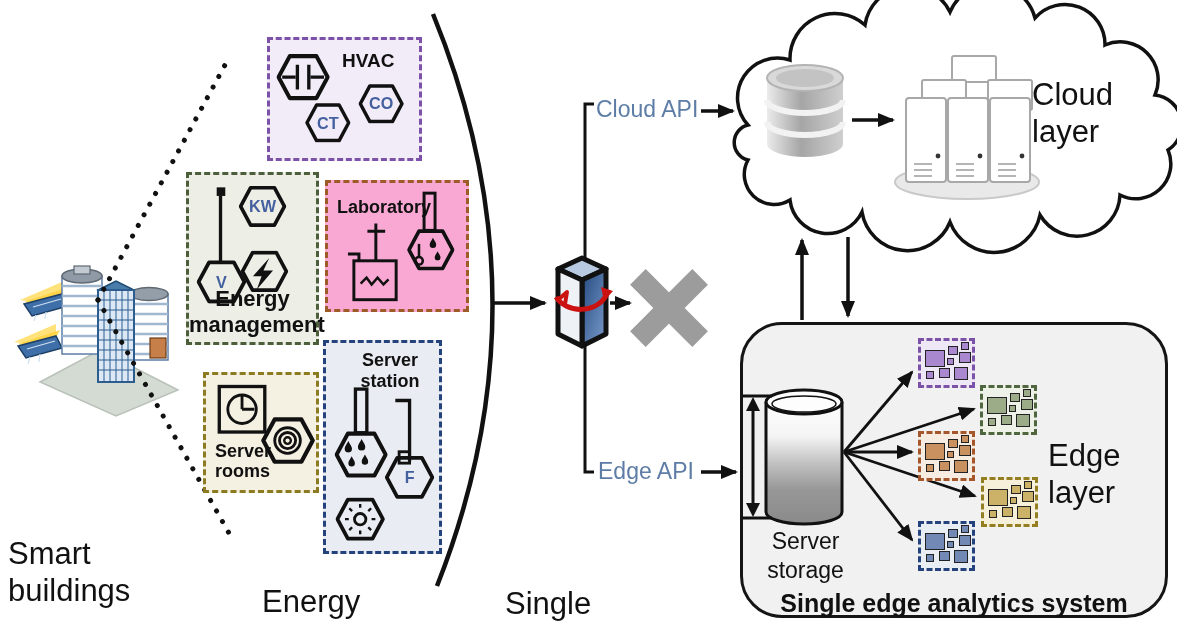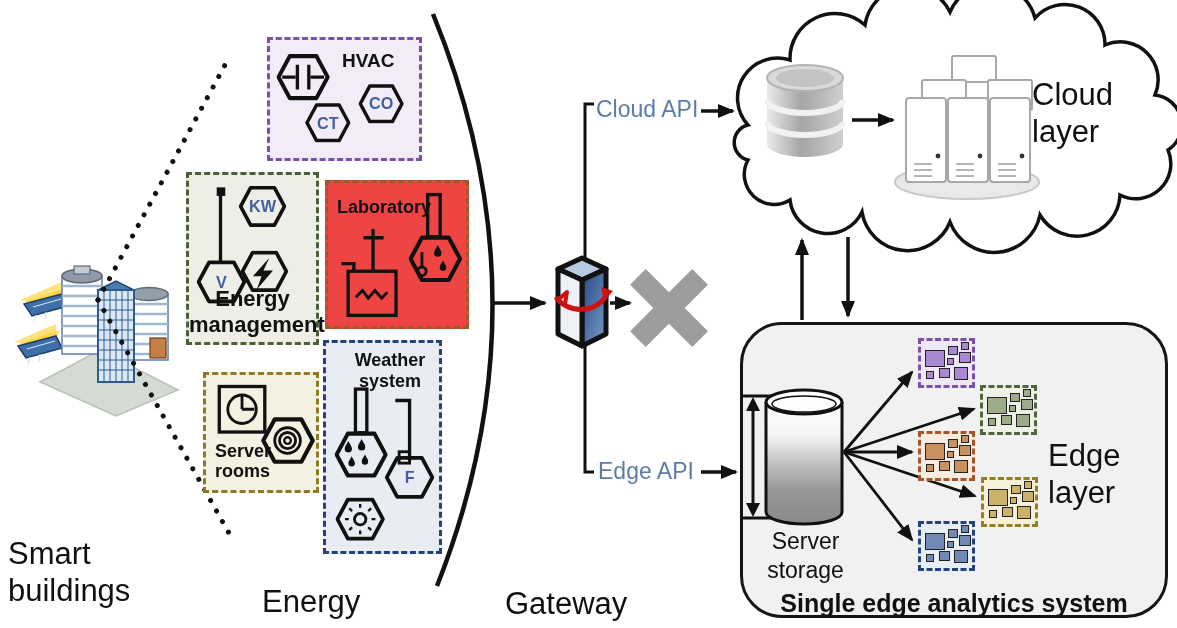--- a/index.html
+++ b/index.html
@@ -200,21 +200,21 @@
       <use href="#hex" x="8" y="88" width="52" height="46"></use>
       <text class="hexletter" x="34" y="117" text-anchor="middle">V</text>
       <use href="#hex" x="52" y="10" width="50" height="44"></use>
       <text class="hexletter" x="77" y="38" text-anchor="middle">KW</text>
       <use href="#hex" x="54" y="78" width="50" height="44"></use>
       <polygon points="84,86 67,105 76,105 71,119 88,99 78,99" fill="#111"></polygon>
     </svg>
     <div class="slabel" style="left:0;right:0;bottom:5px;font-size:22px;text-align:center">Energy management</div>
   </div>
 
-  <div class="sbox" style="left: 325px; top: 180px; width: 144px; height: 149px; border-color: rgb(157, 91, 40); background: #ef4444;">
+  <div class="sbox" style="left: 325px; top: 180px; width: 144px; height: 132px; border-color: rgb(157, 91, 40); background: #f9a8d4;">
     <svg viewBox="0 0 144 149">
       <g stroke="#111" stroke-width="3.5" fill="none">
         <polyline points="14,84 27,84 27,92"></polyline>
         <path d="M47,92 V48 M37,57 H58"></path>
         <rect x="21" y="92" width="50" height="46"></rect>
         <polyline points="29,119 36,112 42,120 49,112 56,120 62,114" stroke-width="3"></polyline>
       </g>
       <g>
         <rect x="104" y="12" width="13" height="44" stroke="#111" stroke-width="3.5" fill="none"></rect>
         <use href="#hex" x="84" y="54" width="56" height="50"></use>
@@ -259,21 +259,21 @@
         <rect x="77" y="112" width="11" height="12" stroke="#111" stroke-width="3" fill="none"></rect>
         <use href="#hex" x="62" y="116" width="52" height="46"></use>
         <text class="hexletter" x="88" y="145" text-anchor="middle">F</text>
       </g>
       <g stroke="#111" fill="none">
         <use href="#hex" x="10" y="160" width="52" height="46"></use>
         <circle cx="36" cy="183" r="6" stroke-width="3"></circle>
         <path d="M36,171 v-4 M36,195 v4 M24,183 h-4 M48,183 h4 M27.5,174.5 l-3,-3 M44.5,174.5 l3,-3 M27.5,191.5 l-3,3 M44.5,191.5 l3,3" stroke-width="2.5"></path>
       </g>
     </svg>
-    <div class="slabel" style="right:8px;top:7px;width:82px;font-size:18px;text-align:center">Weather system</div>
+    <div class="slabel" style="right:8px;top:7px;width:82px;font-size:18px;text-align:center">Server station</div>
   </div>
 
   <div class="cluster" style="left: 918px; top: 338px; border-color: rgb(123, 82, 168); background: rgb(238, 231, 246);">
       <div class="csq" style="left: 4px; top: 9px; width: 20px; height: 17px; background: rgb(169, 136, 207);"></div>
       <div class="csq" style="left: 27px; top: 5px; width: 10px; height: 9px; background: rgb(169, 136, 207);"></div>
       <div class="csq" style="left: 40px; top: 1px; width: 8px; height: 8px; background: rgb(169, 136, 207);"></div>
       <div class="csq" style="left: 38px; top: 11px; width: 12px; height: 11px; background: rgb(169, 136, 207);"></div>
       <div class="csq" style="left: 26px; top: 17px; width: 7px; height: 7px; background: rgb(169, 136, 207);"></div>
       <div class="csq" style="left: 18px; top: 27px; width: 11px; height: 10px; background: rgb(169, 136, 207);"></div>
       <div class="csq" style="left: 5px; top: 30px; width: 8px; height: 8px; background: rgb(169, 136, 207);"></div>
@@ -324,14 +324,14 @@
   <div class="t api" style="left:598px;top:458px">Edge API</div>
 
   <div class="t big" style="left:1032px;top:76px;width:115px">Cloud layer</div>
   <div class="t big" style="left:1048px;top:437px;width:105px">Edge layer</div>
 
   <div class="t" style="left:748px;top:527px;width:115px;font-size:23px;line-height:1.25;text-align:center">Server storage</div>
   <div class="t big" style="left:8px;top:535px;width:160px">Smart buildings</div>
 
   <div class="t bold" style="left:740px;top:589px;width:428px;font-size:25px;text-align:center">Single edge analytics system</div>
   <div class="t big" style="left:262px;top:583px;width:150px">Energy</div>
-  <div class="t big" style="left:505px;top:585px;width:160px">Gateway</div>
+  <div class="t big" style="left:505px;top:585px;width:160px">Single</div>
 </div>
 
 </body></html>

